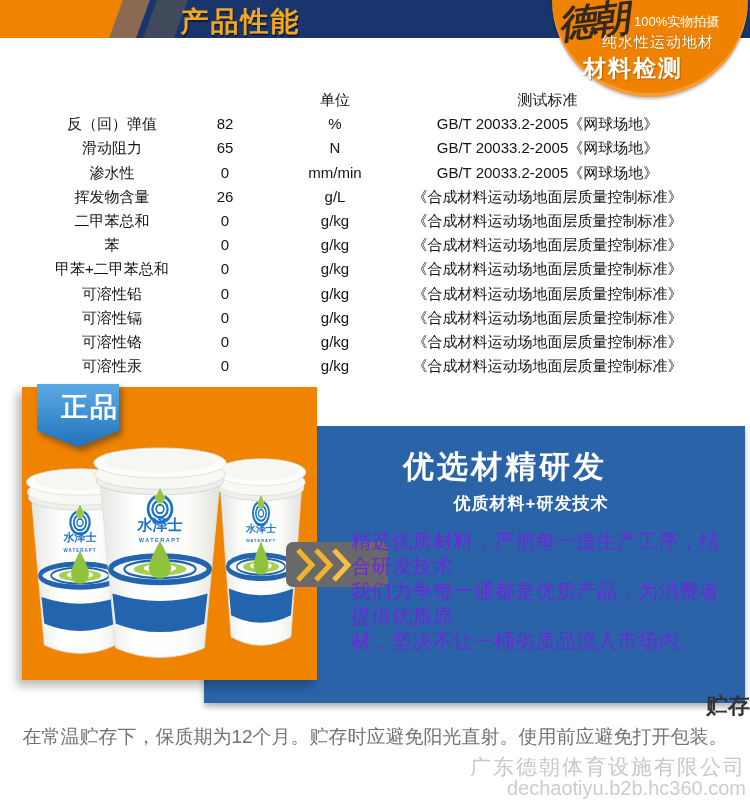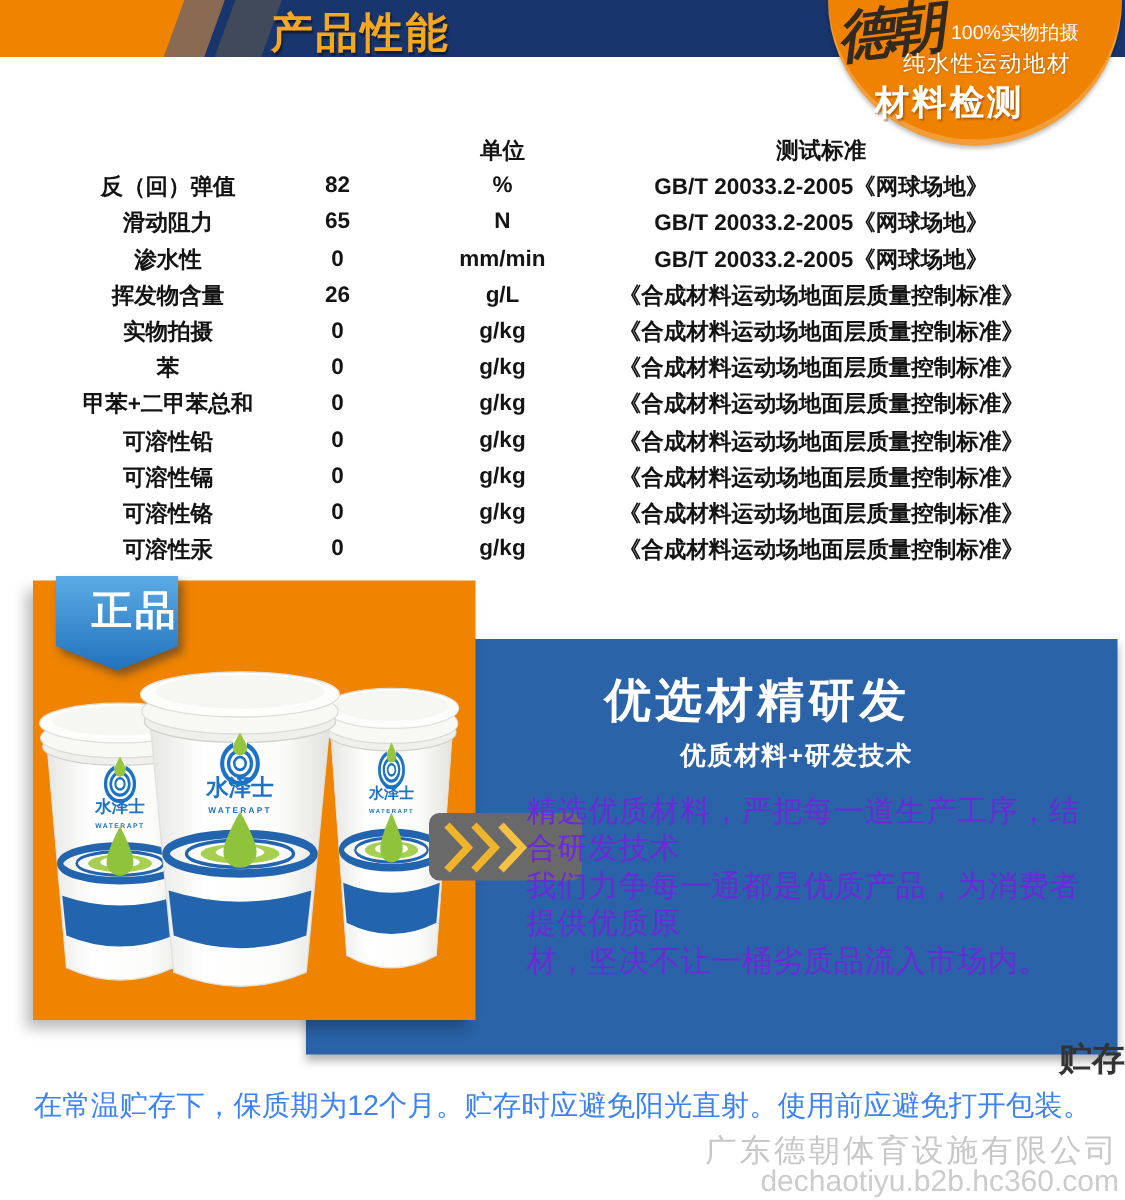--- a/index.html
+++ b/index.html
@@ -23,21 +23,21 @@
   .shield .brand{left:6px;top:-4px;font-family:"DejaVu Serif",serif;font-style:italic;font-weight:bold;
        font-size:38px;color:#33291d;transform:rotate(-7deg);letter-spacing:-4px;}
   .shield .l1{left:82px;top:13px;font-size:13px;color:#ffffff;}
   .shield .l2{left:50px;top:33px;font-size:15px;color:#ffffff;letter-spacing:1px;
        text-shadow:0 0 2px rgba(120,60,0,.6);}
   .shield .l3{left:31px;top:53px;font-size:23px;font-weight:bold;color:#ffffff;letter-spacing:2px;
        text-shadow:1px 1px 1px rgba(120,60,0,.5);}
 
   
   .spec{left:0;top:88px;width:750px;}
-  .spec-row{position:relative;height:24.2px;font-size:15px;font-weight:bold;color:#141414;}
+  .spec-row{position:relative;height:24.2px;font-size:15px;font-weight:normal;color:#141414;}
   .spec-row span{position:absolute;top:3px;text-align:center;white-space:nowrap;}
   .c-name{left:12px;width:200px;}
   .c-val{left:185px;width:80px;}
   .c-unit{left:285px;width:100px;}
   .c-std{left:355px;width:385px;}
 
   
   .blue-panel{left:204px;top:426px;width:541px;height:277px;background:#2a63a8;
        box-shadow:0 4px 6px rgba(0,0,0,.30);}
   .panel-title{left:317px;top:446px;width:376px;text-align:center;font-size:31px;font-weight:bold;
@@ -52,21 +52,21 @@
        filter:drop-shadow(3px 4px 3px rgba(50,50,50,.55));}
   .authentic{width:100%;height:100%;background:linear-gradient(#5aabe4,#2272bd);
        clip-path:polygon(0 0,100% 0,100% 74%,50% 100%,0 74%);
        display:flex;justify-content:flex-end;align-items:flex-start;}
   .authentic span{margin-top:5px;font-size:27px;font-weight:bold;color:#ffffff;letter-spacing:2px;}
   .arrow-box{left:286px;top:542px;width:102px;height:45px;background:#696969;border-radius:7px;
        display:flex;align-items:center;}
 
   
   .storage-title{left:0;top:691px;width:750px;text-align:right;font-size:22px;font-weight:600;color:#333333;}
-  .storage-body{left:0;top:724px;width:750px;text-align:center;font-size:19px;font-weight:500;color:#3b82f6;}
+  .storage-body{left:0;top:724px;width:750px;text-align:center;font-size:19px;font-weight:500;color:#737373;}
   .wm1{right:4px;top:753px;font-size:21px;color:#c8c8c8;letter-spacing:2px;}
   .wm2{right:4px;top:777px;font-size:20px;color:#cccccc;}
 </style>
 </head>
 <body>
 
 <div class="abs header-bar">
   <div class="stripe stripe-orange"></div>
   <div class="stripe stripe-brown"></div>
   <div class="stripe stripe-slate"></div>
@@ -103,21 +103,21 @@
     <span class="c-unit">mm/min</span>
     <span class="c-std">GB/T 20033.2-2005《网球场地》</span>
   </div>
   <div class="spec-row">
     <span class="c-name">挥发物含量</span>
     <span class="c-val">26</span>
     <span class="c-unit">g/L</span>
     <span class="c-std">《合成材料运动场地面层质量控制标准》</span>
   </div>
   <div class="spec-row">
-    <span class="c-name">实物拍摄</span>
+    <span class="c-name">二甲苯总和</span>
     <span class="c-val">0</span>
     <span class="c-unit">g/kg</span>
     <span class="c-std">《合成材料运动场地面层质量控制标准》</span>
   </div>
   <div class="spec-row">
     <span class="c-name">苯</span>
     <span class="c-val">0</span>
     <span class="c-unit">g/kg</span>
     <span class="c-std">《合成材料运动场地面层质量控制标准》</span>
   </div>

